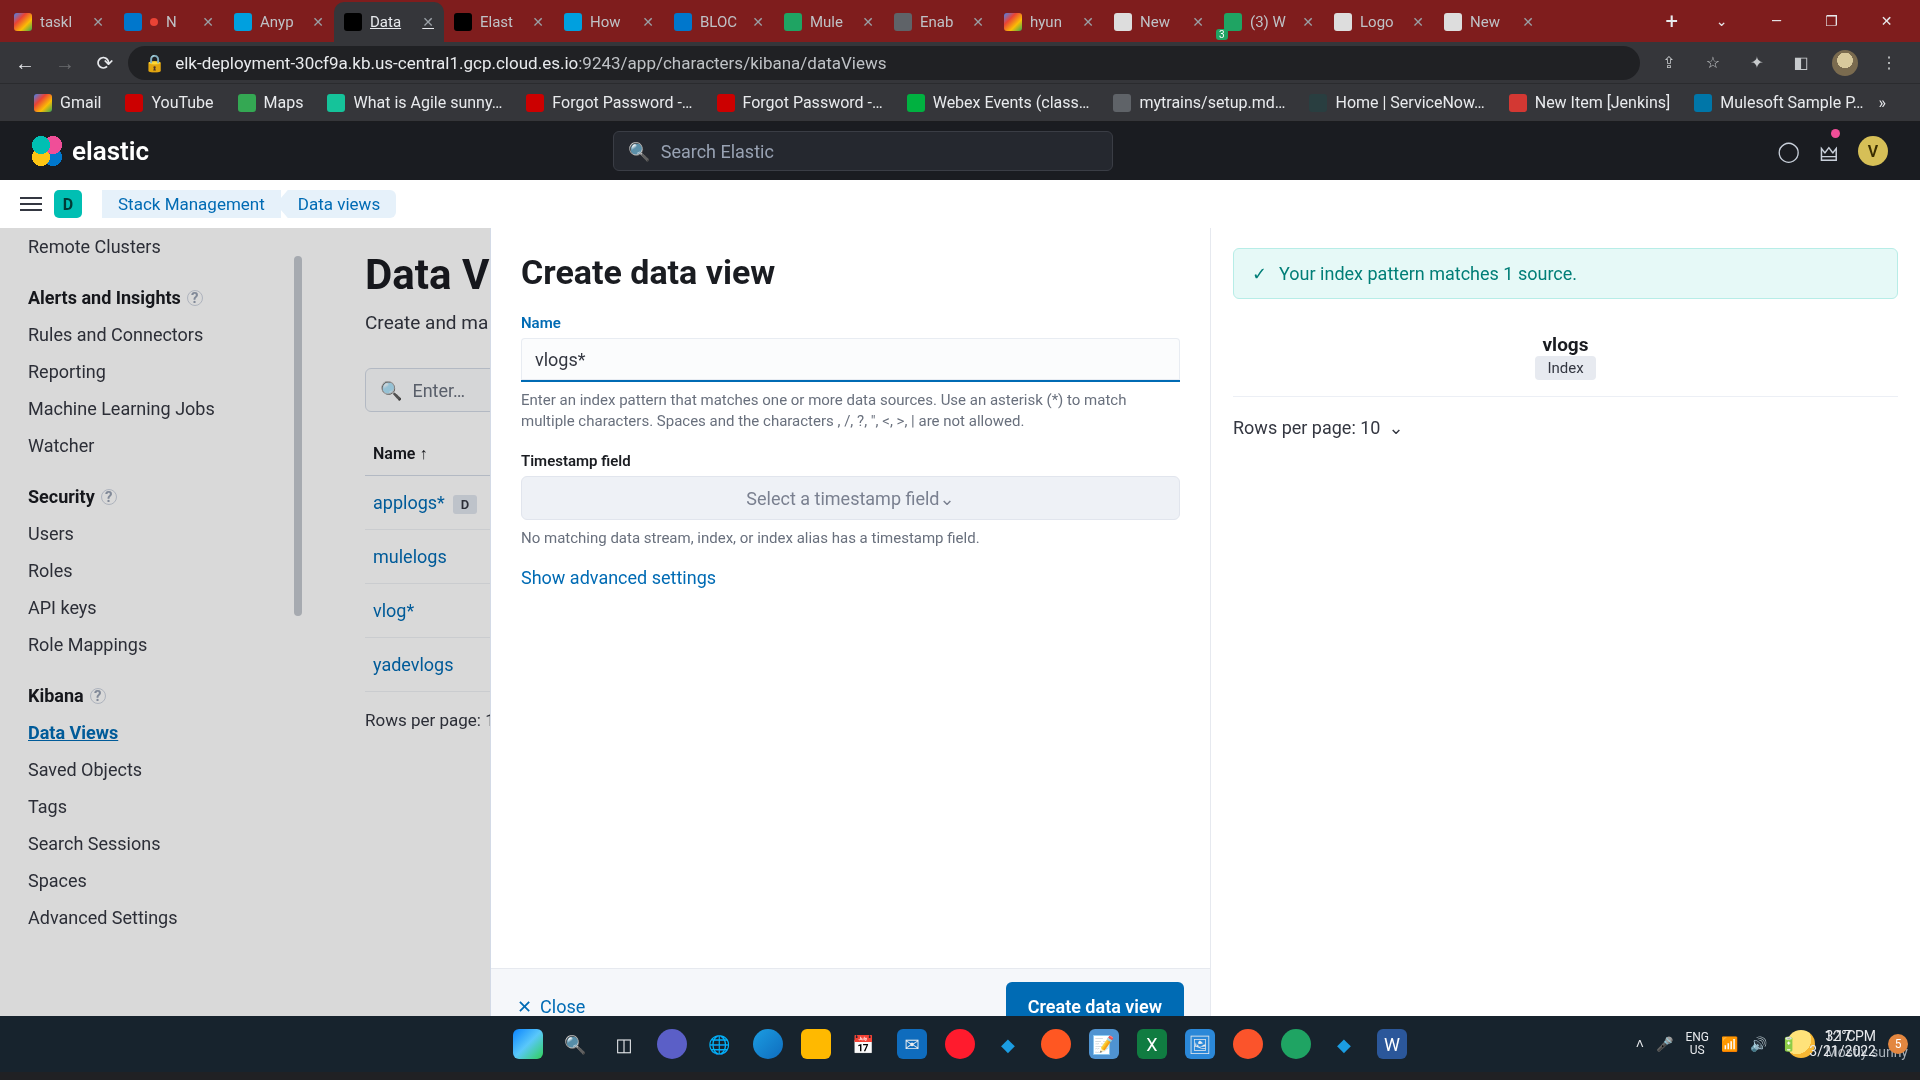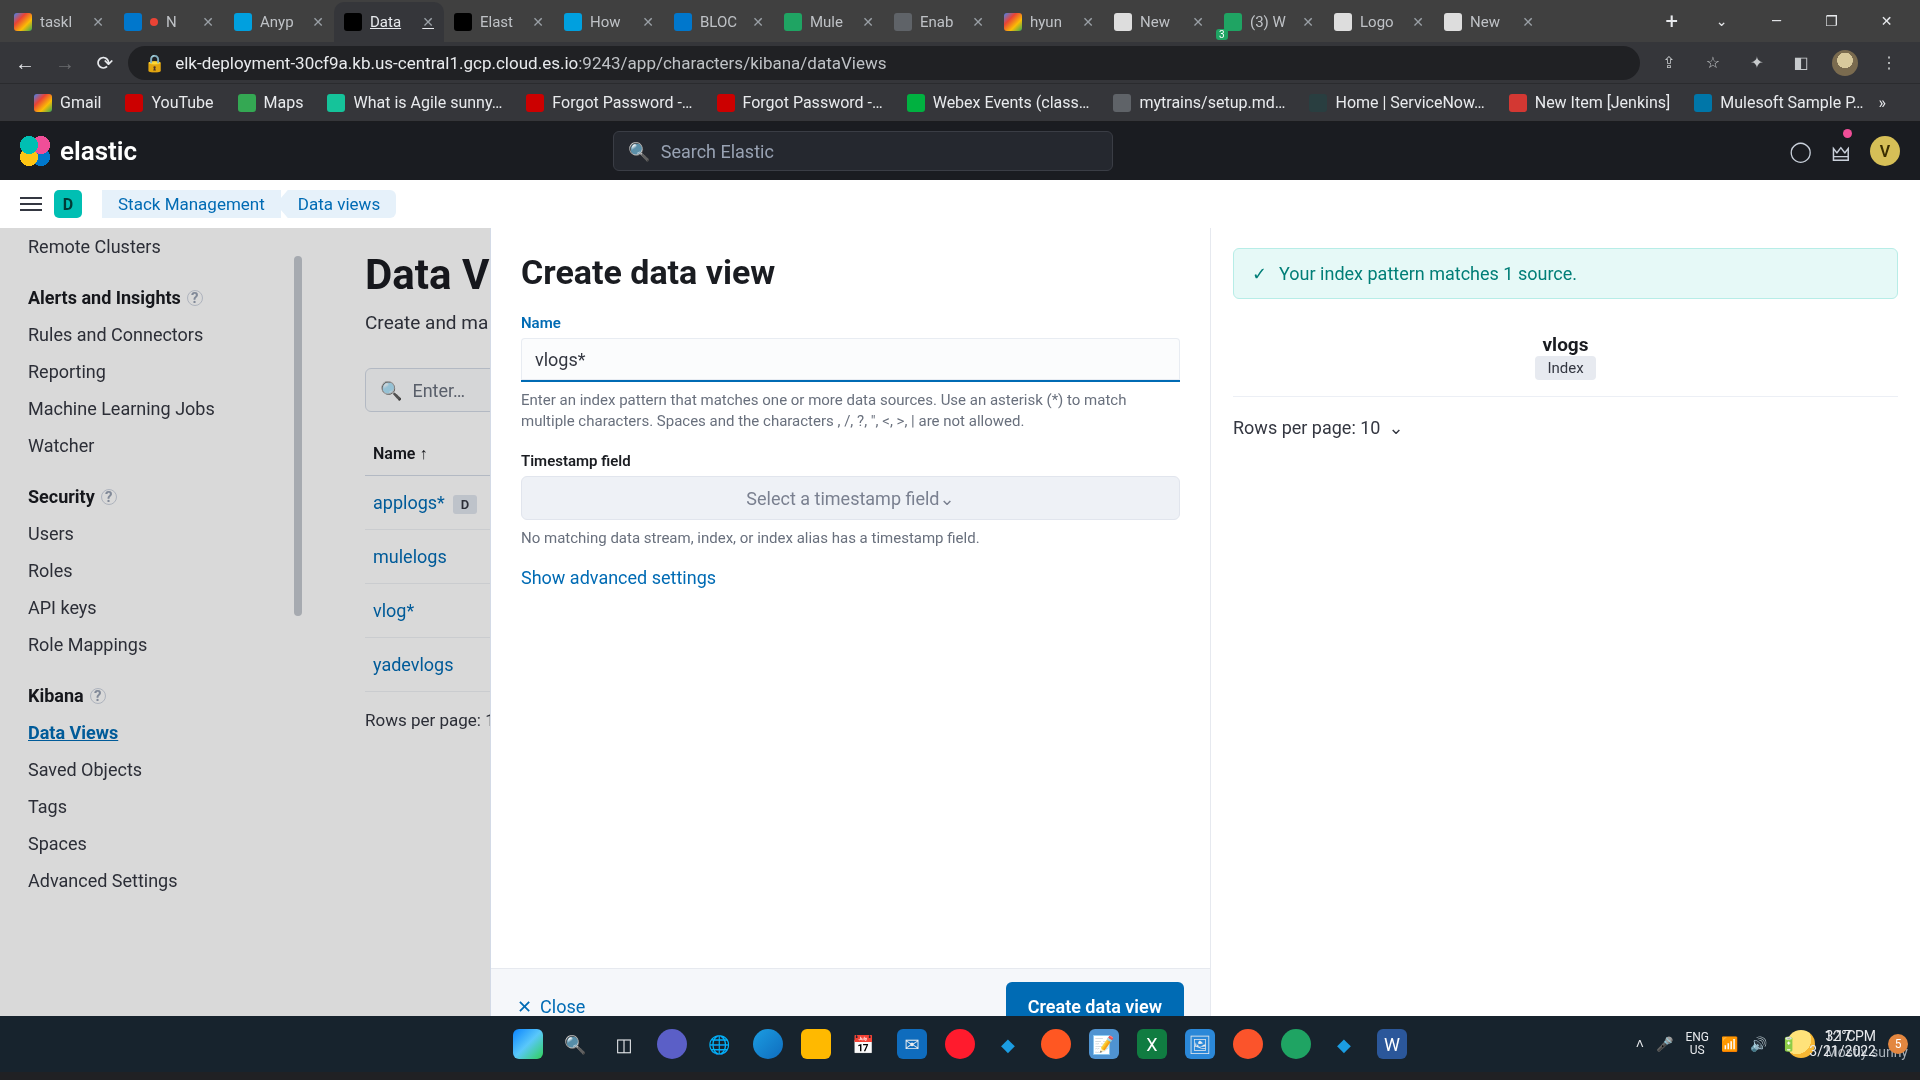--- a/index.html
+++ b/index.html
@@ -1,19 +1,19 @@
 <!DOCTYPE html>
 <html><head>
 <meta charset="utf-8">
 <style>
 * { box-sizing: border-box; margin: 0; padding: 0; font-family: -apple-system, BlinkMacSystemFont, "Segoe UI", Roboto, Helvetica, Arial, sans-serif; }
 html, body { width: 1920px; height: 1080px; overflow: hidden; background: #202124; }
 
 
-.titlebar { height: 42px; background: #404040; display: flex; align-items: center; }
+.titlebar { height: 42px; background: #7f1d1d; display: flex; align-items: center; }
 .tabs { display: flex; height: 42px; align-items: flex-end; flex: 1; padding-left: 4px; }
 .tab { display: flex; align-items: center; gap: 8px; height: 40px; padding: 0 10px; color: #bfc2c6; font-size: 15px; width: 110px; border-radius: 10px 10px 0 0; position: relative; }
 .tab.active { background: #35363a; color: #e8eaed; text-decoration: underline; }
 .tab .favicon { width: 18px; height: 18px; border-radius: 3px; display: inline-flex; align-items: center; justify-content: center; font-size: 12px; color: #fff; }
 .tab .tab-title { white-space: nowrap; overflow: hidden; text-overflow: clip; flex: 1; }
 .tab .tab-close { color: #9aa0a6; font-size: 14px; }
 .tab-add { color: #e8eaed; padding: 0 16px; font-size: 22px; }
 .window-controls { display: flex; padding-right: 6px; }
 .window-controls div { width: 55px; height: 42px; display: flex; align-items: center; justify-content: center; color: #e8eaed; font-size: 14px; }
 
@@ -28,21 +28,21 @@
 .tb-icons { display: flex; align-items: center; gap: 10px; padding: 0 6px; color: #c7cacc; }
 .tb-icons div { width: 34px; height: 34px; display: flex; align-items: center; justify-content: center; }
 
 
 .bookmarks { height: 38px; background: #35363a; display: flex; align-items: center; gap: 4px; padding: 0 24px; border-bottom: 1px solid #1b1c1f; }
 .bm { display: flex; align-items: center; gap: 8px; color: #e8eaed; font-size: 16px; padding: 4px 10px; border-radius: 4px; white-space: nowrap; }
 .bm .favicon { width: 18px; height: 18px; border-radius: 3px; }
 .bm-more { color: #e8eaed; margin-left: auto; font-size: 16px; padding-right: 10px; }
 
 
-.kbn-header { height: 58px; background: #1a1c21; display: flex; align-items: center; padding: 0 20px; gap: 12px; }
+.kbn-header { height: 58px; background: #1a1c21; display: flex; align-items: center; padding: 0 32px; gap: 12px; }
 .elastic-logo { display: flex; align-items: center; gap: 10px; color: #fff; font-weight: 600; font-size: 26px; }
 .elastic-mark { width: 30px; height: 30px; border-radius: 6px; background:
   radial-gradient(circle at 30% 30%, #00bfb3 0 30%, transparent 31%),
   radial-gradient(circle at 70% 30%, #f04e98 0 30%, transparent 31%),
   radial-gradient(circle at 30% 70%, #fec514 0 30%, transparent 31%),
   radial-gradient(circle at 70% 70%, #0077cc 0 30%, transparent 31%);
 }
 .search-bar { width: 500px; height: 40px; background: #25282f; border: 1px solid #3a3d45; border-radius: 6px; display: flex; align-items: center; padding: 0 14px; gap: 10px; color: #98a2b3; font-size: 18px; margin-left: auto; margin-right: auto; position: relative; left: -100px; }
 .kbn-hdr-icons { display: flex; align-items: center; gap: 20px; color: #c9d0db; font-size: 20px; }
 .avatar { width: 30px; height: 30px; border-radius: 50%; background: #d6bf57; color: #3a2e00; display: flex; align-items: center; justify-content: center; font-size: 16px; font-weight: 600; }
@@ -334,20 +334,21 @@
       <div class="nav-item">Watcher</div>
       <div class="nav-section">Security <span class="help">?</span></div>
       <div class="nav-item">Users</div>
       <div class="nav-item">Roles</div>
       <div class="nav-item">API keys</div>
       <div class="nav-item">Role Mappings</div>
       <div class="nav-section">Kibana <span class="help">?</span></div>
       <div class="nav-item active">Data Views</div>
       <div class="nav-item">Saved Objects</div>
       <div class="nav-item">Tags</div>
+      <div class="nav-item">Search Sessions</div>
       <div class="nav-item">Spaces</div>
       <div class="nav-item">Advanced Settings</div>
     <div class="sidebar-scroll"></div>
   </div>
 
   <div class="content">
     <h1>Data V</h1>
     <div class="subtitle">Create and ma</div>
     <div class="searchbox">
       <span>🔍</span>

